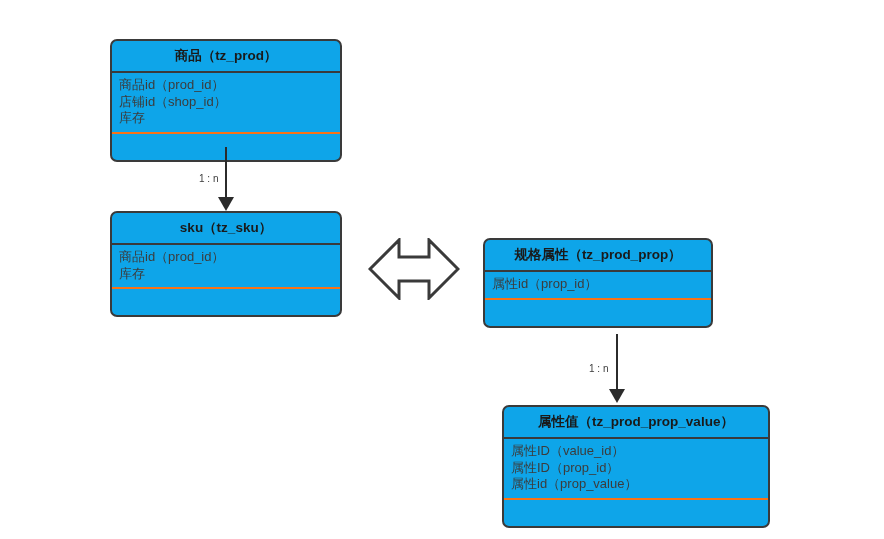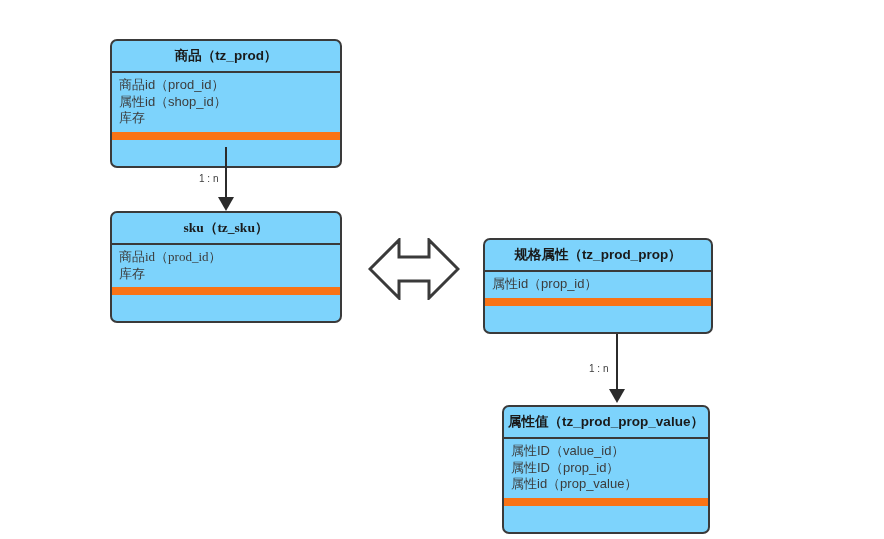--- a/index.html
+++ b/index.html
@@ -20,60 +20,60 @@
     position: absolute;
     left: 0; top: 0;
     width: 884px;
     height: 539px;
   }
 
   
   .entity {
     position: absolute;
     box-sizing: border-box;
-    background: #7dd3fc;
+    background: #0ea5e9;
     border: 2px solid #3a3a3a;
     border-radius: 7px;
     overflow: hidden;
   }
   .entity-header {
     box-sizing: border-box;
     width: 100%;
     text-align: center;
     font-weight: bold;
     font-size: 13.5px;
     line-height: 1.2;
     color: #1a1a1a;
     padding: 7px 4px 7px 4px;
     border-bottom: 2px solid #3a3a3a;
     white-space: nowrap;
   }
   .entity-body {
     box-sizing: border-box;
     width: 100%;
     padding: 4px 7px 5px 7px;
-    border-bottom: 8px solid #f97316;
+    border-bottom: 2px solid #f97316;
   }
   .attr-row {
     font-size: 13px;
     line-height: 16.5px;
     color: #3c3c3c;
     white-space: nowrap;
   }
   .entity-footer {
     box-sizing: border-box;
     width: 100%;
     height: 26px;
   }
 
   
   #ent-prod       { left: 110px; top: 39px;  width: 232px; }
-  #ent-sku        { left: 110px; top: 211px; width: 232px; font-family: Liberation Serif, serif; }
+  #ent-sku        { left: 110px; top: 211px; width: 232px; }
   #ent-prop       { left: 483px; top: 238px; width: 230px; }
-  #ent-prop-value { left: 502px; top: 405px; width: 208px; }
+  #ent-prop-value { left: 502px; top: 405px; width: 268px; }
 
   
   .connector {
     position: absolute;
   }
   .conn-line {
     position: absolute;
     width: 2px;
     background: #2b2b2b;
   }
@@ -116,21 +116,21 @@
 </style>
 </head>
 <body>
 
 <div id="canvas">
 
   <div class="entity" id="ent-prod">
     <div class="entity-header">商品（tz_prod）</div>
     <div class="entity-body">
       <div class="attr-row">商品id（prod_id）</div>
-      <div class="attr-row">属性id（shop_id）</div>
+      <div class="attr-row">店铺id（shop_id）</div>
       <div class="attr-row">库存</div>
     </div>
     <div class="entity-footer"></div>
   </div>
 
   <div class="entity" id="ent-sku">
     <div class="entity-header">sku（tz_sku）</div>
     <div class="entity-body">
       <div class="attr-row">商品id（prod_id）</div>
       <div class="attr-row">库存</div>

